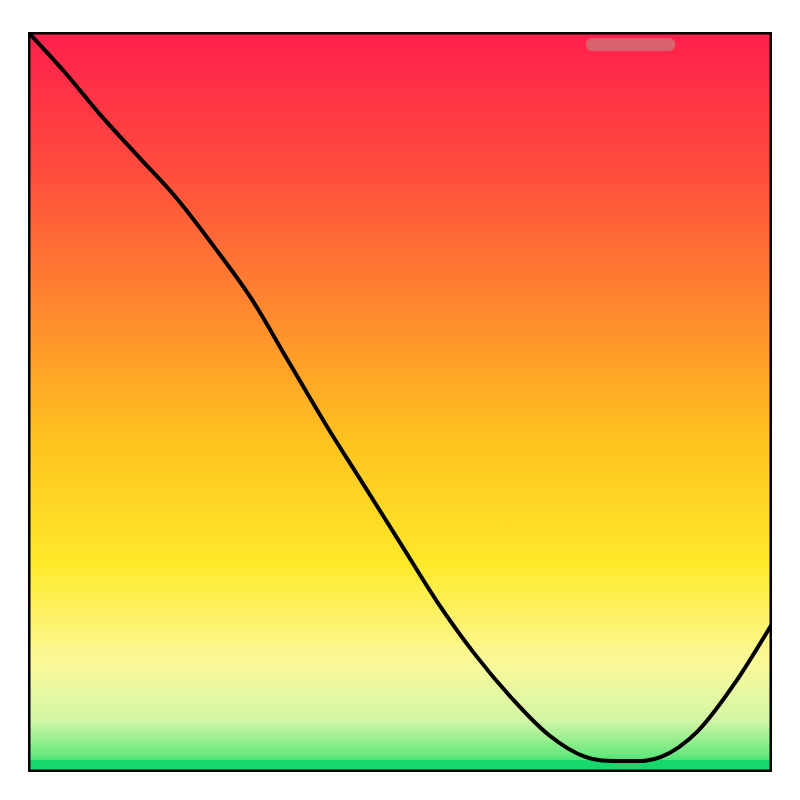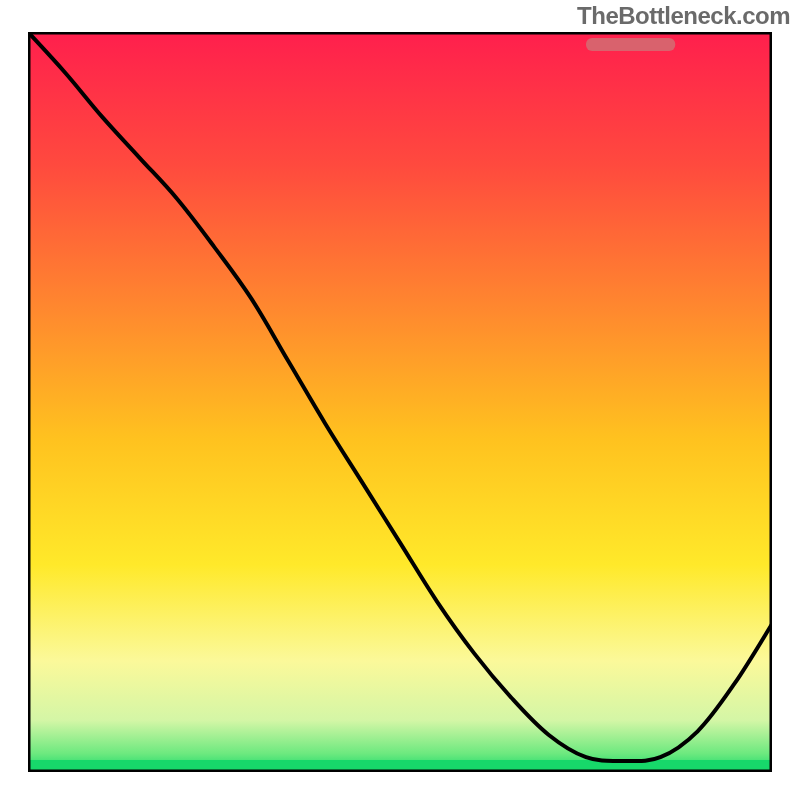--- a/index.html
+++ b/index.html
@@ -30,21 +30,20 @@
     top: 32px;
     width: 744px;
     height: 740px;
   }
   svg { display: block; }
 </style>
 </head>
 <body>
 <div class="wrap">
 
-  <div class="watermark">TheBottleneck.com</div>
 
   <div class="plot">
     <svg id="chart-svg" width="744" height="740" viewBox="0 0 744 740">
       <defs>
         <linearGradient id="bg-grad" x1="0" y1="0" x2="0" y2="1">
 
         <stop offset="0%" stop-color="#ff1f4d"></stop>
             <stop offset="18%" stop-color="#ff4a3e"></stop>
             <stop offset="38%" stop-color="#ff8a2e"></stop>
             <stop offset="55.00000000000001%" stop-color="#ffc21f"></stop>

